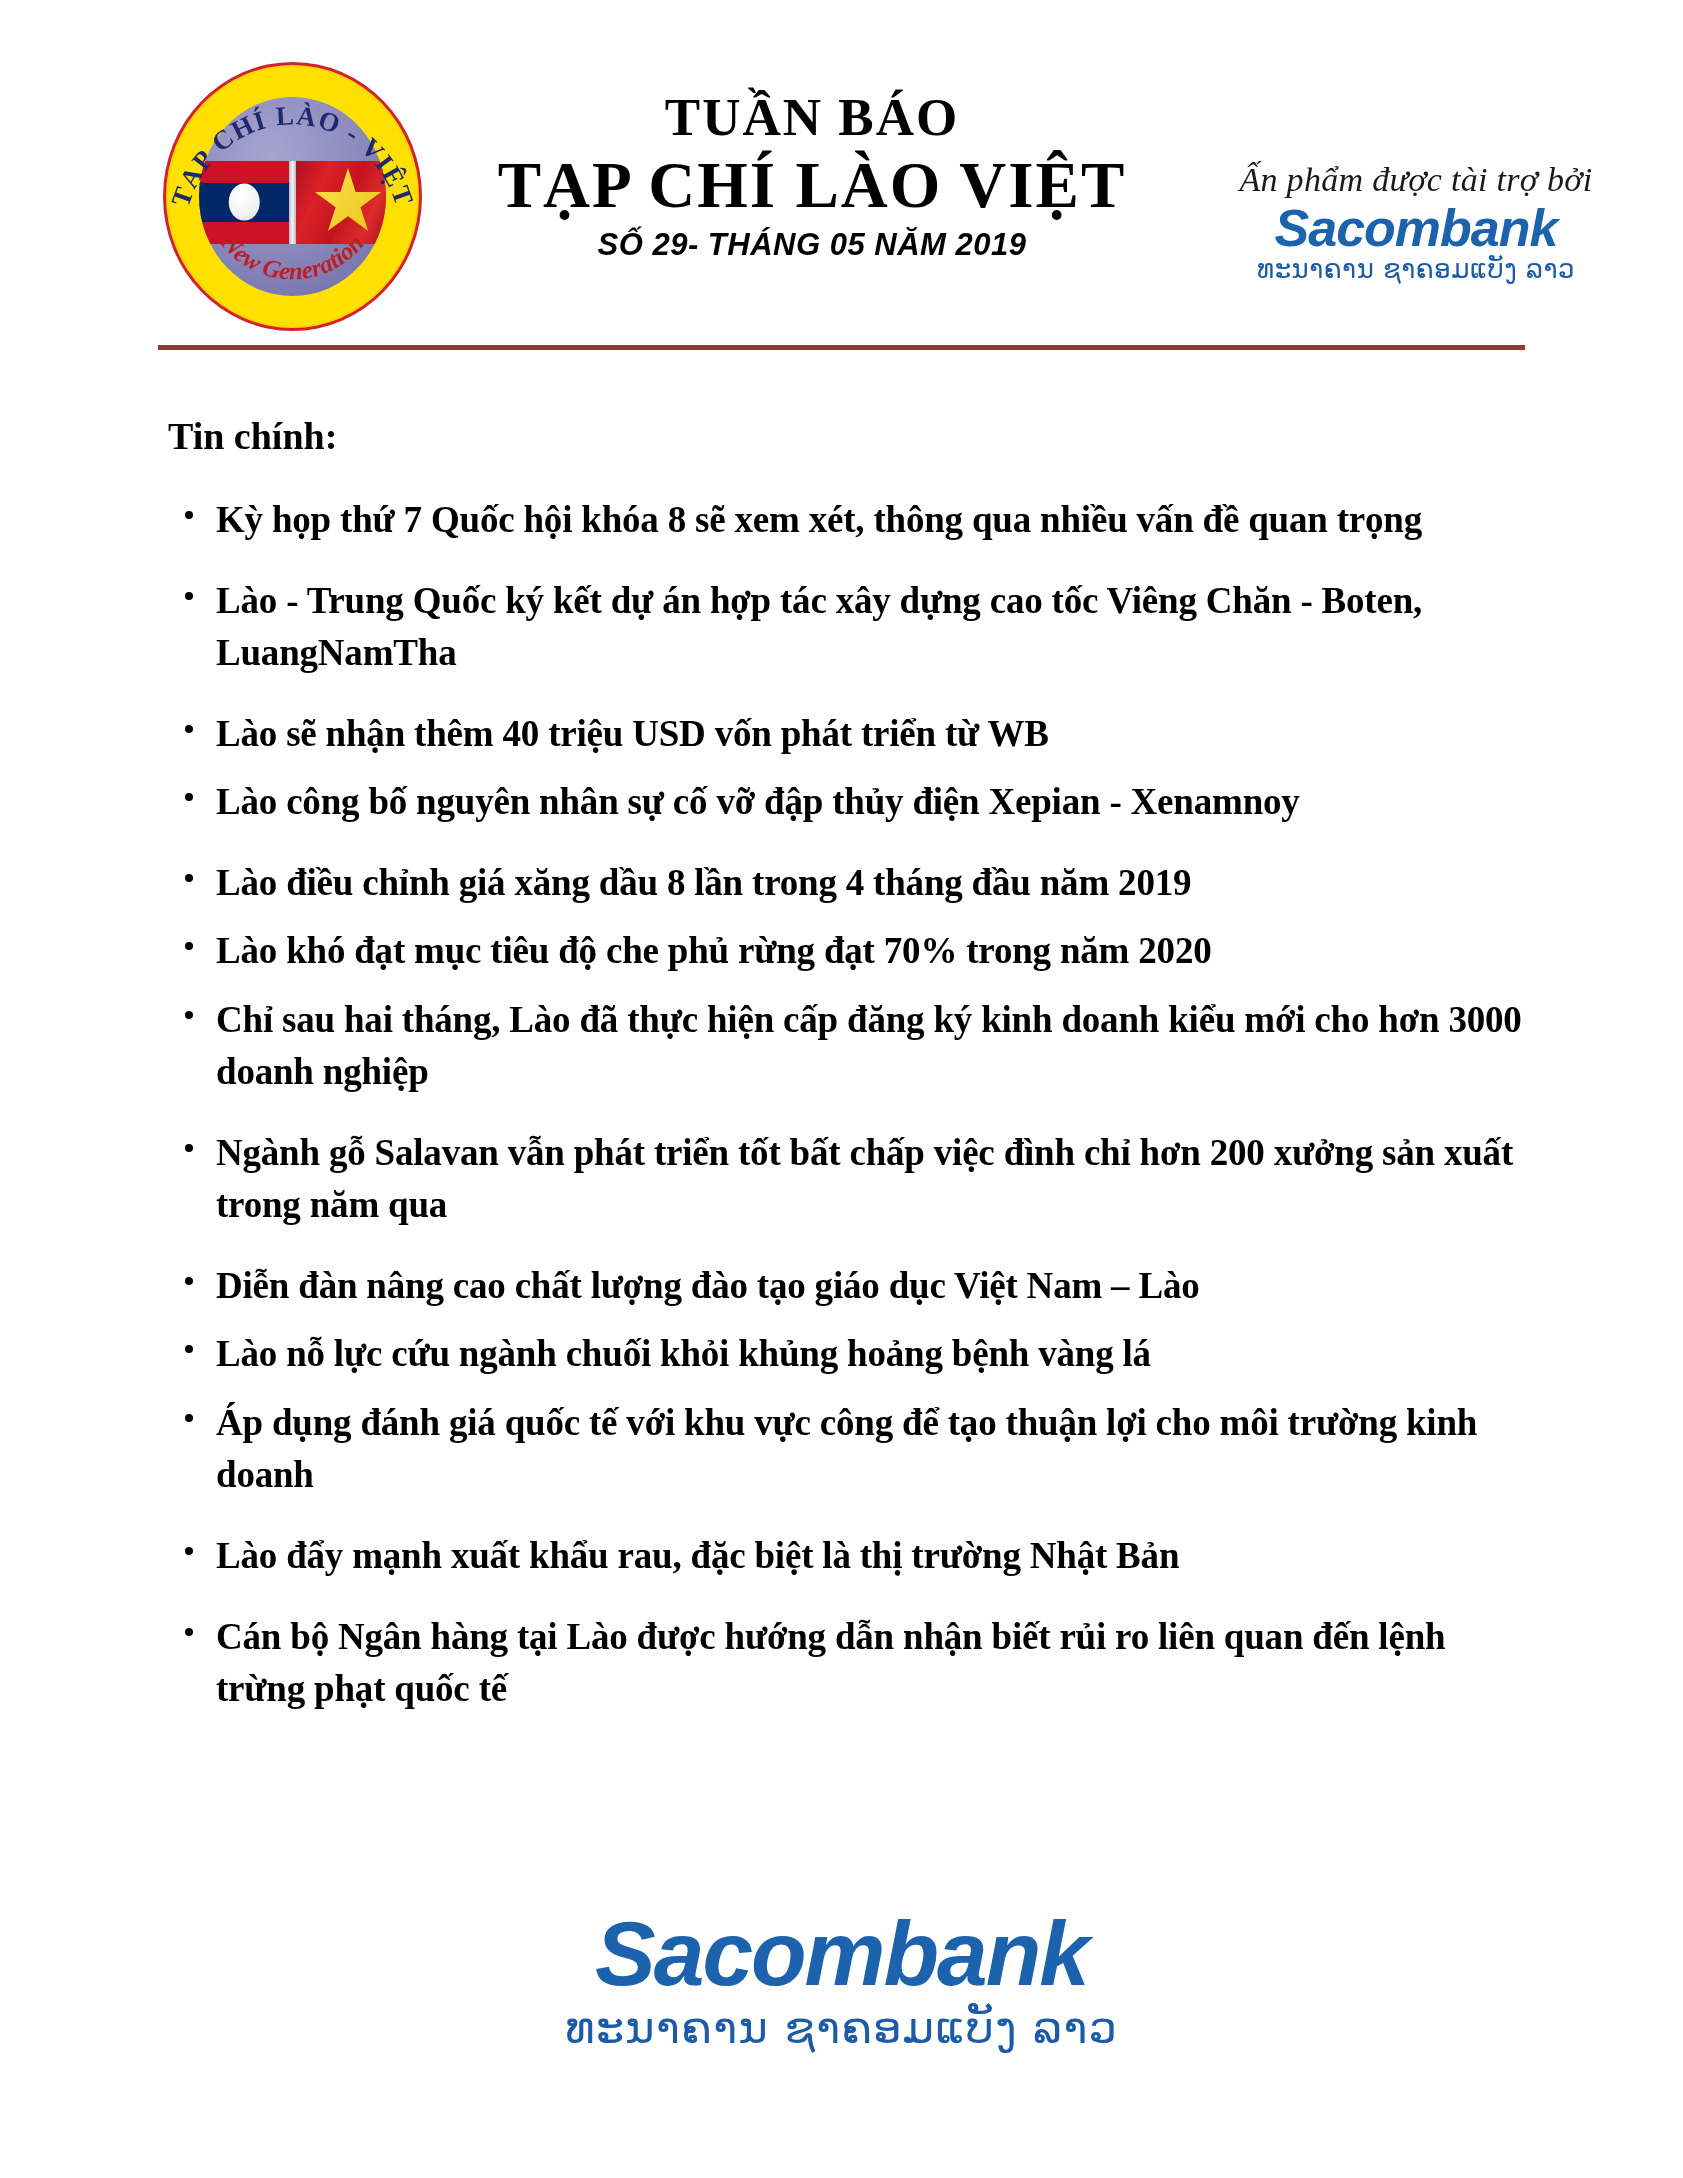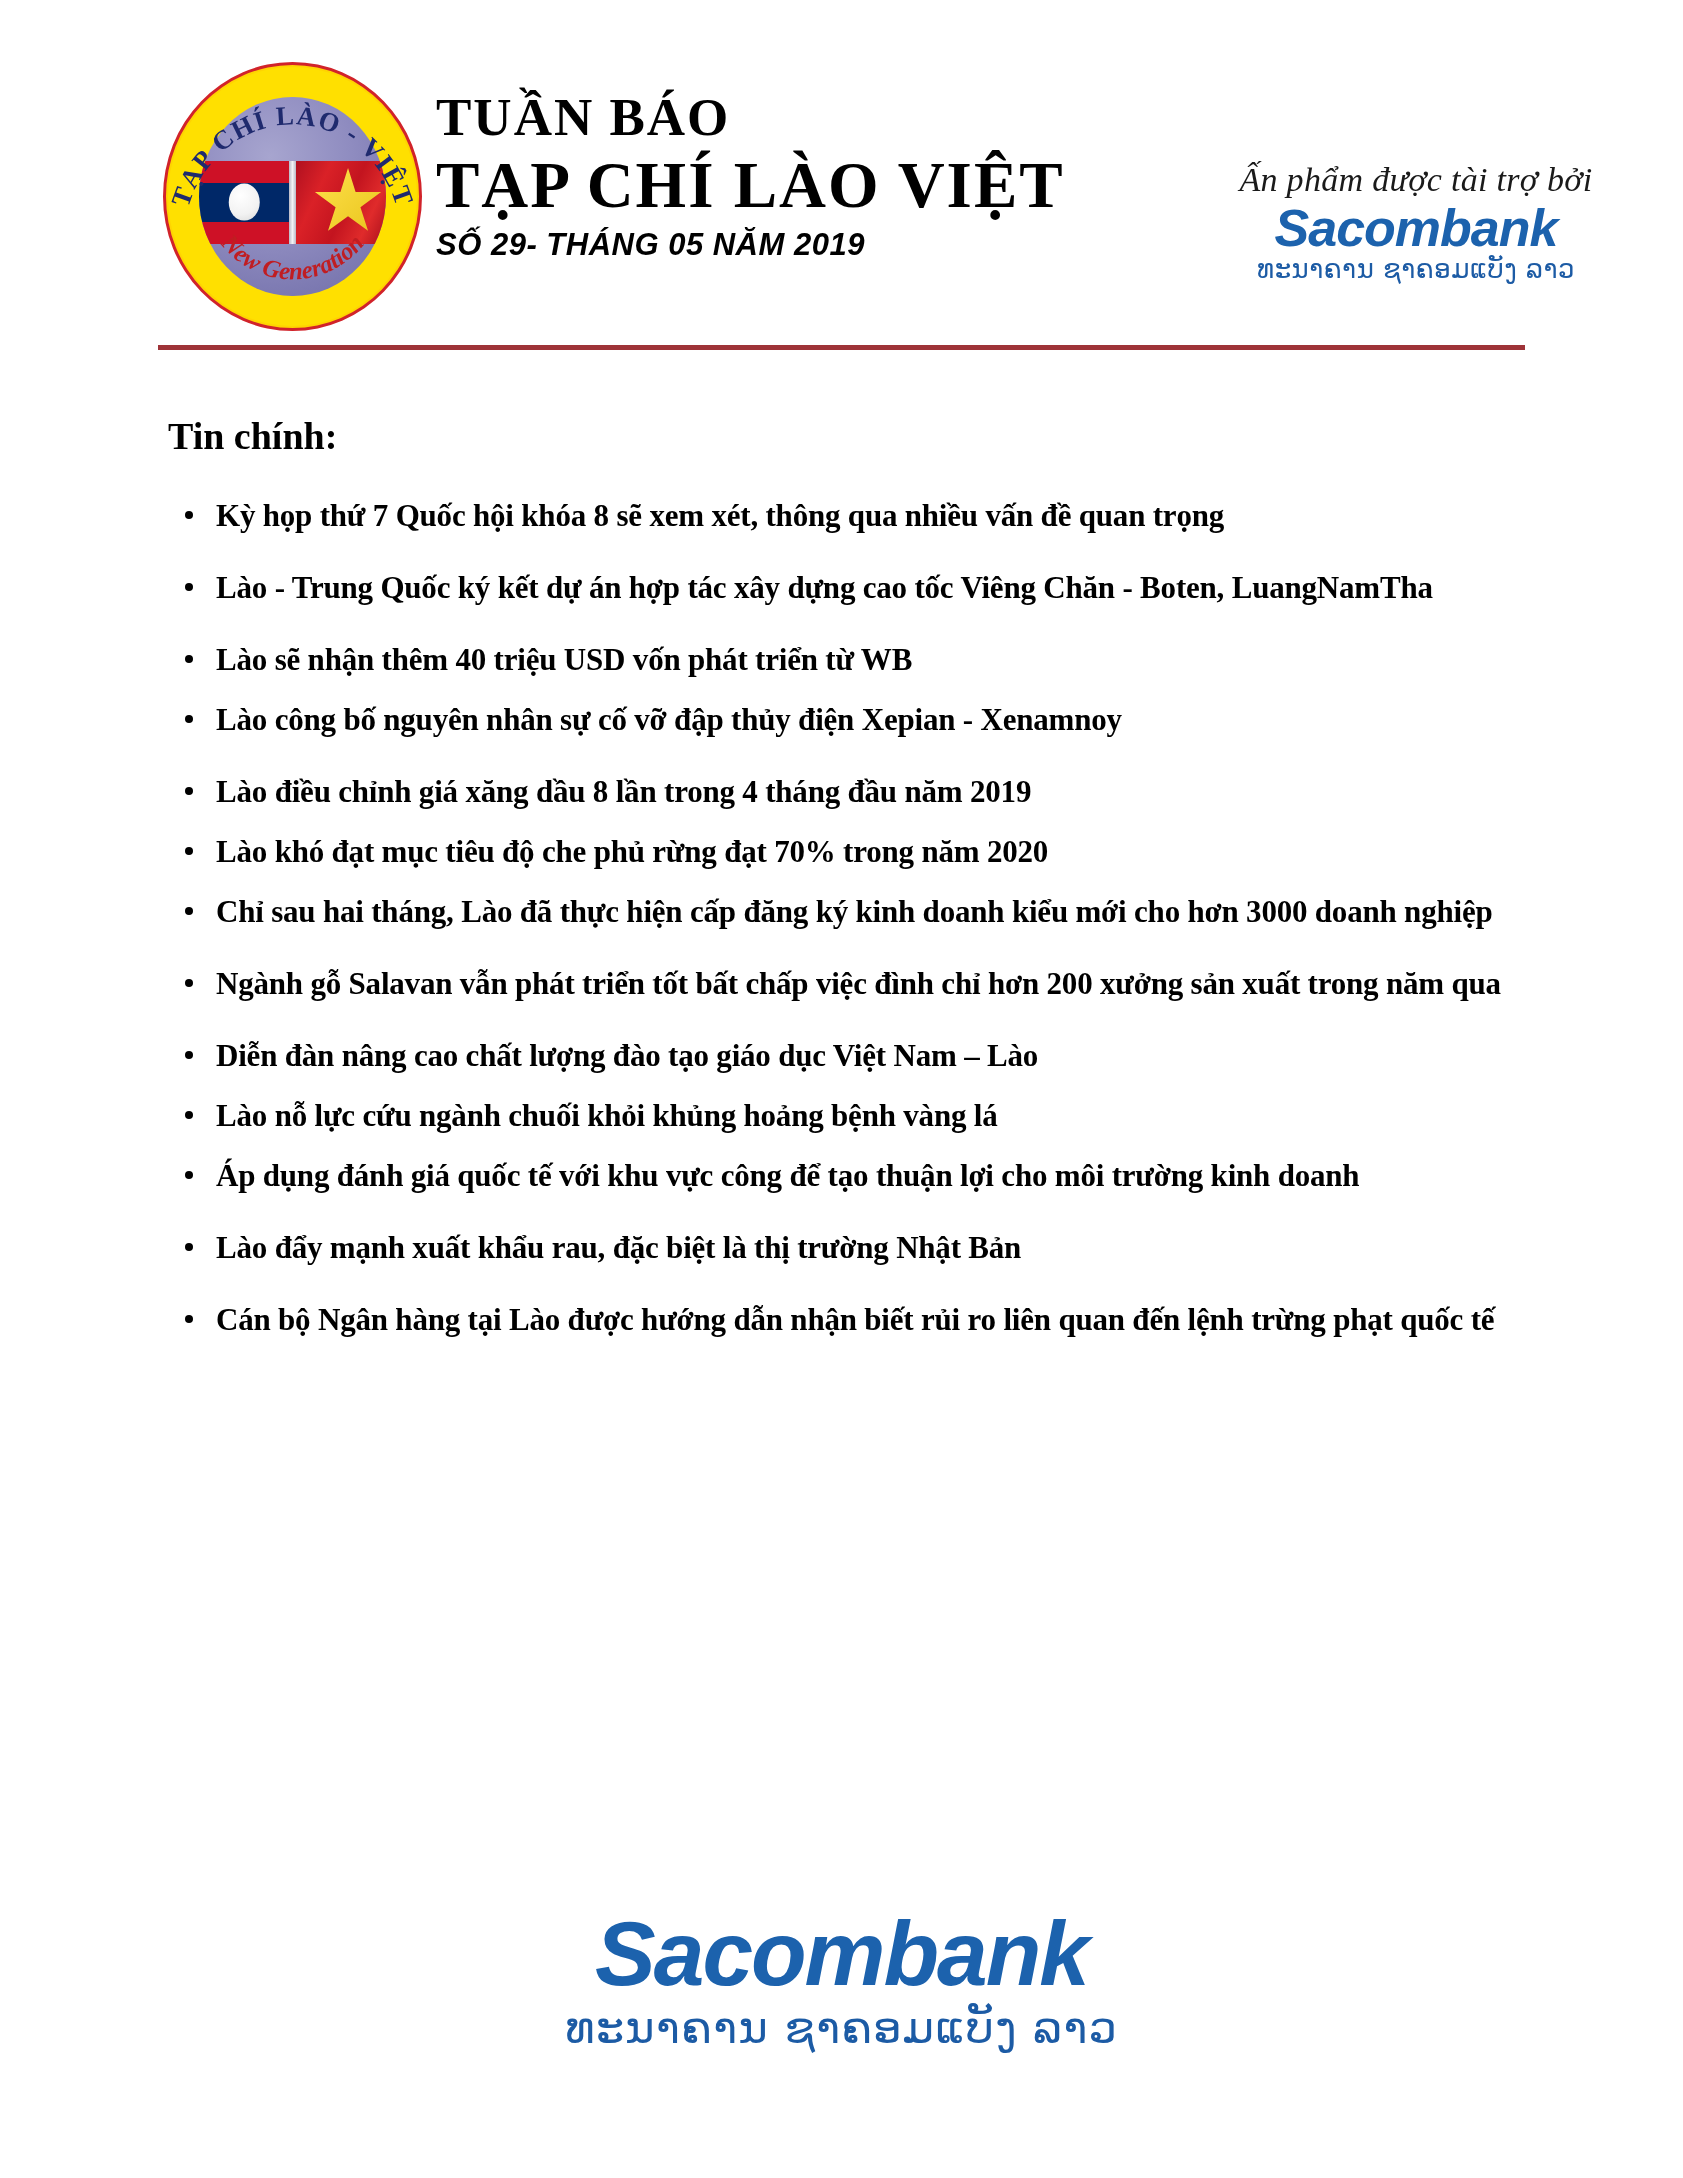--- a/index.html
+++ b/index.html
@@ -113,20 +113,21 @@
     width: 100%;
     pointer-events: none;
   }
   .emblem-top-text { top: 0; height: 100%; }
   .emblem-bottom-text { top: 0; height: 100%; }
   .emblem svg text { font-family: "Liberation Serif", serif; }
 
   
   .title-block {
     flex: 1 1 auto;
+    text-align: center;
     padding-top: 50px;
     padding-right: 20px;
   }
   .title-line1 {
     font-family: "Liberation Serif", "DejaVu Serif", serif;
     font-weight: bold;
     font-size: 53px;
     letter-spacing: 2px;
     line-height: 1.05;
     margin-bottom: 4px;
@@ -200,21 +201,21 @@
     list-style: none;
     margin: 0;
     padding: 0;
   }
   ul.headlines li {
     position: relative;
     padding-left: 53px;
     margin-bottom: 28px;
     font-family: "Liberation Serif", "DejaVu Serif", serif;
     font-weight: bold;
-    font-size: 31px;
+    font-size: 37px;
     line-height: 1.42;
     letter-spacing: -0.2px;
   }
   ul.headlines li::before {
     content: "";
     position: absolute;
     left: 22px;
     top: 17px;
     width: 8px;
     height: 8px;

